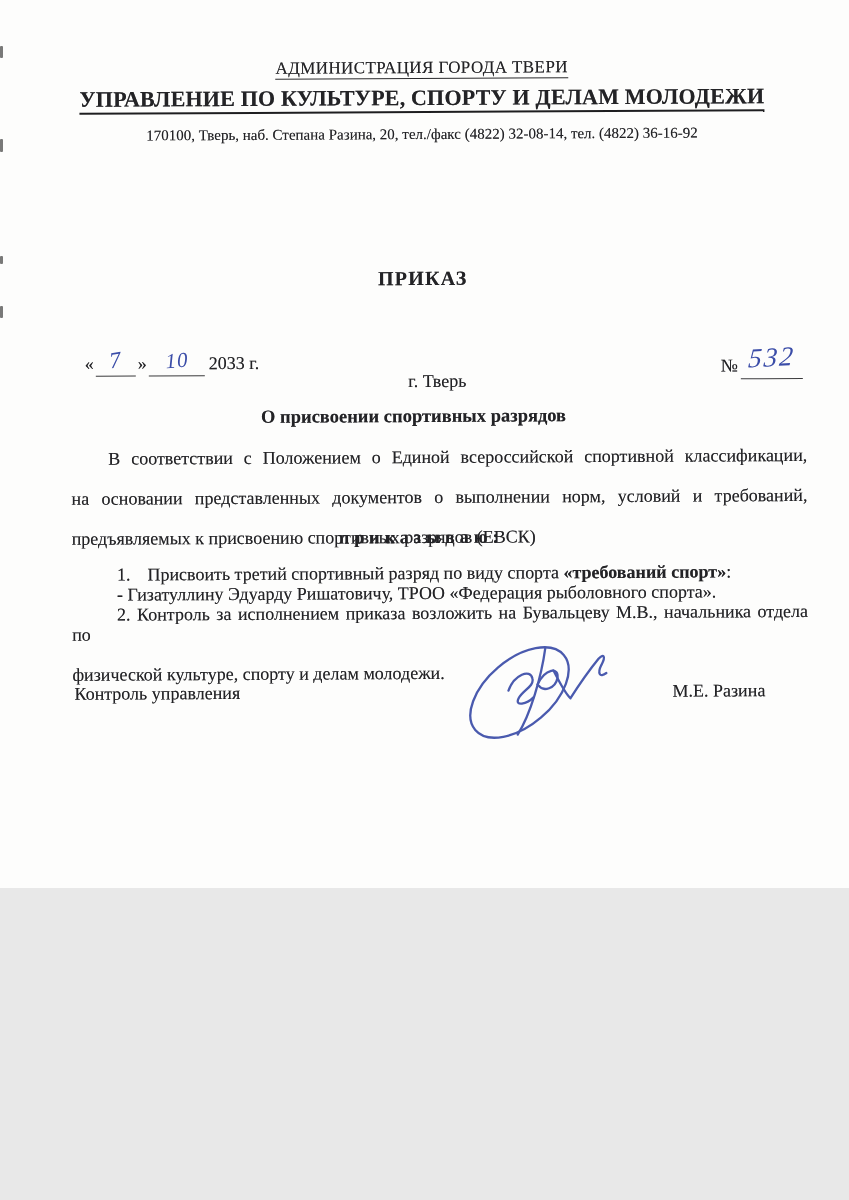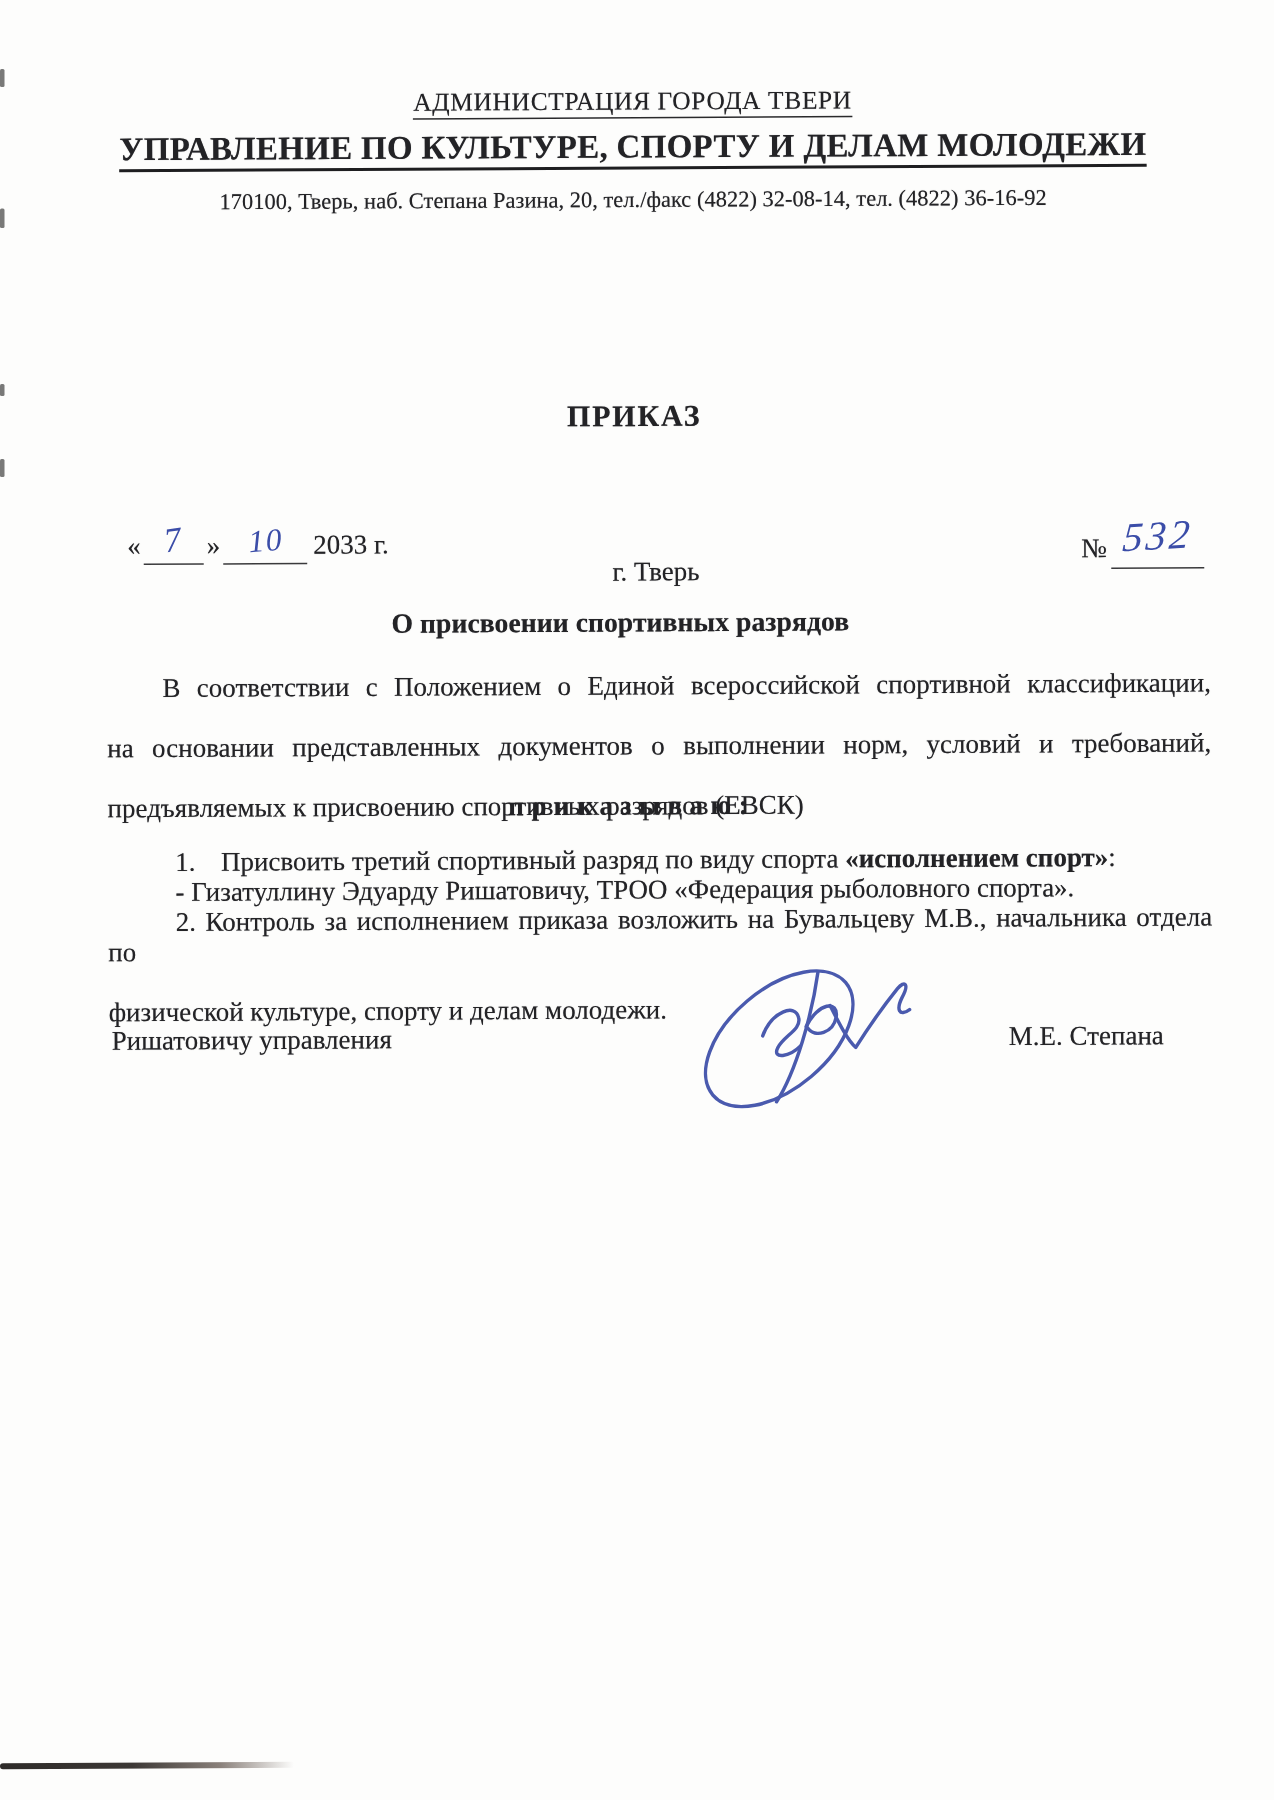--- a/index.html
+++ b/index.html
@@ -1,18 +1,18 @@
 <!DOCTYPE html>
 <html><head>
 <meta charset="utf-8">
 <style>
   html,body{margin:0;padding:0;background:#e8e8e8;}
   .page{
     position:relative;
-    width:849px;height:1200px;
+    width:849px;height:888px;
     margin:0 auto;
     background:#fdfdfc;
     overflow:hidden;
     font-family:"Liberation Serif","DejaVu Serif",serif;
     color:#232326;
   }
   .content{
     position:absolute;inset:0;
     transform:rotate(-0.3deg);
     transform-origin:425px 600px;
@@ -113,28 +113,28 @@
 
     <div class="abs bodyblock preamble">
       <div class="line just ind">В соответствии с Положением о Единой всероссийской спортивной классификации,</div>
       <div class="line just">на основании представленных документов о выполнении норм, условий и требований,</div>
       <div class="line">предъявляемых к присвоению спортивных разрядов (ЕВСК)</div>
     </div>
 
     <div class="abs center decree">приказываю:</div>
 
     <div class="abs bodyblock items">
-      <div class="line ind2"><span class="m1">1.</span><span>Присвоить третий спортивный разряд по виду спорта </span><b>«исполнением спорт»</b><span>:</span></div>
+      <div class="line ind2"><span class="m1">1.</span><span>Присвоить третий спортивный разряд по виду спорта </span><b>«требований спорт»</b><span>:</span></div>
       <div class="line ind2">- Гизатуллину Эдуарду Ришатовичу, ТРОО «Федерация рыболовного спорта».</div>
       <div class="line just ind2">2. Контроль за исполнением приказа возложить на Бувальцеву М.В., начальника отдела по</div>
       <div class="line">физической культуре, спорту и делам молодежи.</div>
     </div>
 
-    <div class="abs sig-label">Ришатовичу управления</div>
-    <div class="abs sig-name">М.Е. Степана</div>
+    <div class="abs sig-label">Контроль управления</div>
+    <div class="abs sig-name">М.Е. Разина</div>
 
     <svg class="abs sig-ink" viewBox="0 0 188 138" xmlns="http://www.w3.org/2000/svg">
       <g fill="none" stroke-width="2.3" stroke-linecap="round" stroke-linejoin="round" opacity="0.92" stroke="#3b4da8">
         <ellipse cx="64" cy="66" rx="58" ry="33" transform="rotate(-40 64 66)"></ellipse>
         <path d="M 53 64 C 59 48, 75 42, 77 52 C 79 60, 67 64, 63 72 C 59 80, 71 78, 78 71"></path>
         <path d="M 90 22 C 86 50, 75 88, 62 108"></path>
         <path d="M 82 58 C 90 42, 104 40, 102 52 C 100 62, 88 66, 83 59"></path>
         <path d="M 98 44 C 104 56, 110 68, 115 72 C 124 58, 134 44, 143 33 C 148 27, 151 30, 146 39 C 142 47, 144 52, 151 47"></path>
       </g>
     </svg>

